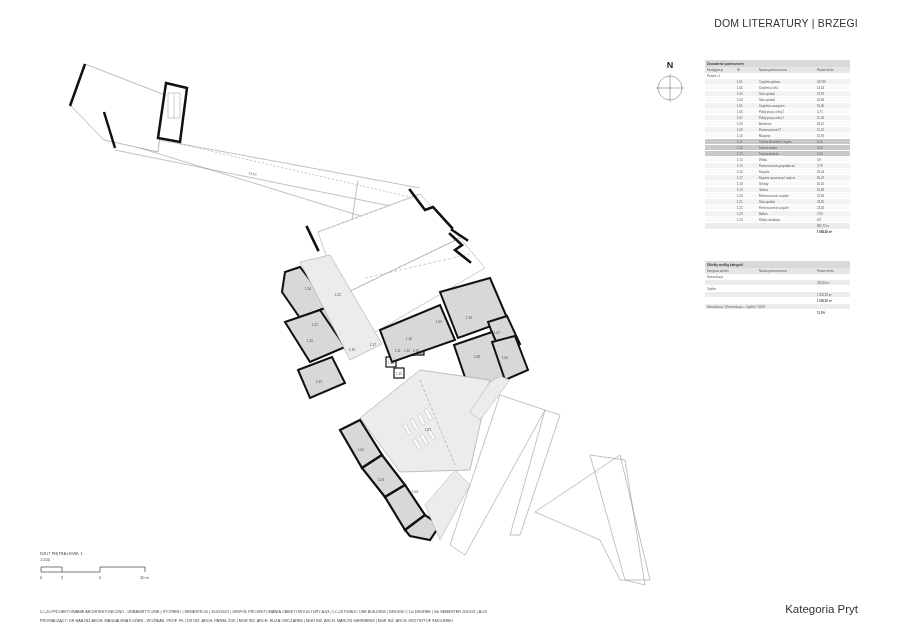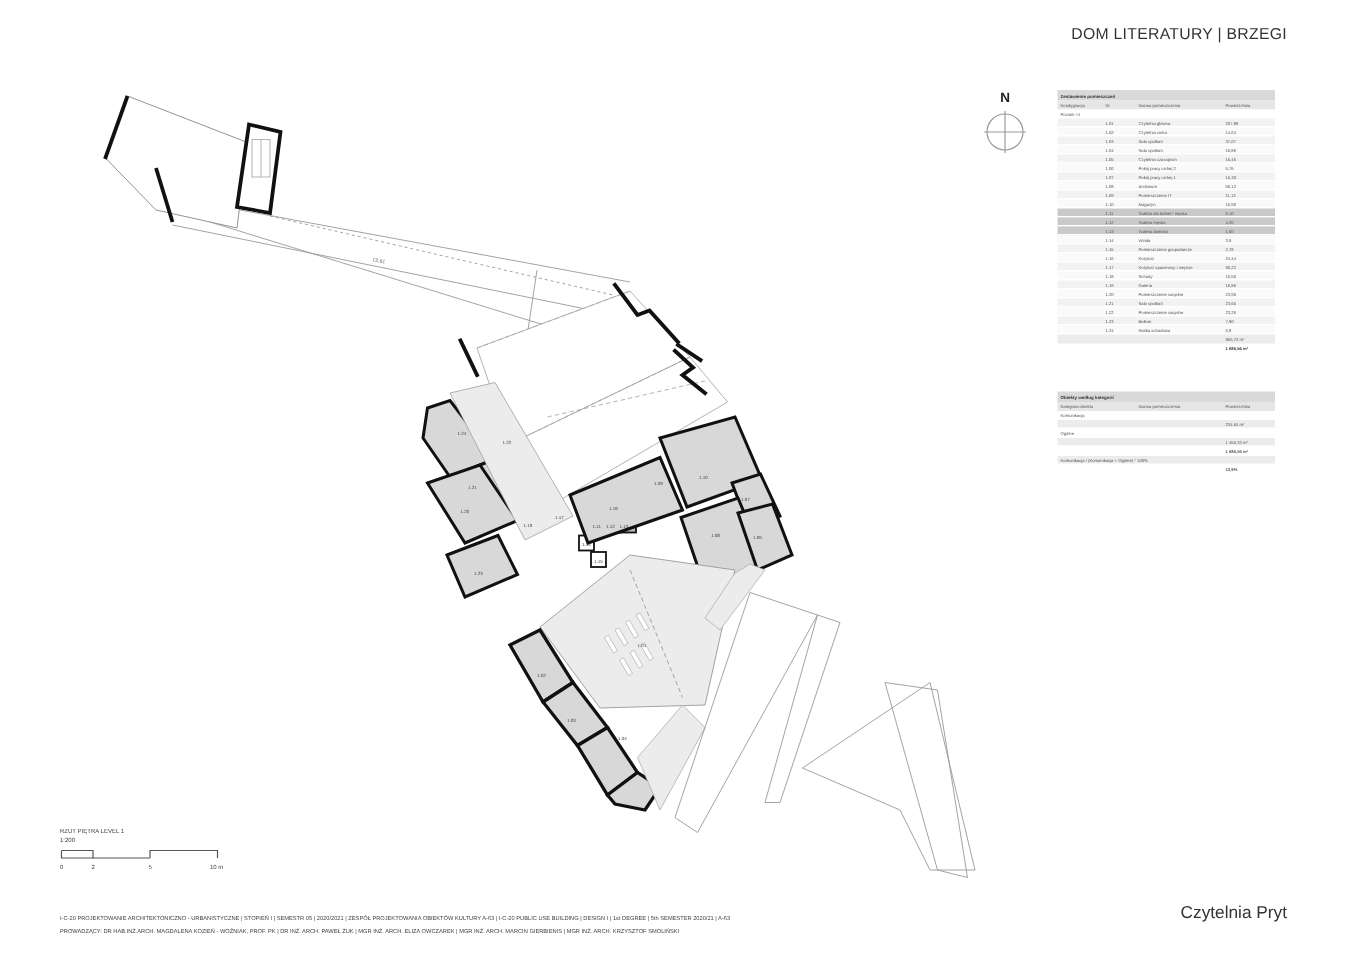--- a/index.html
+++ b/index.html
@@ -394,13 +394,13 @@
     <span style="left:59px">5</span>
     <span style="left:100px">10 m</span>
   </div>
 </div>
 
 <div class="footer">
   <div>I-C-20 PROJEKTOWANIE ARCHITEKTONICZNO - URBANISTYCZNE | STOPIEŃ I | SEMESTR 05 | 2020/2021 | ZESPÓŁ PROJEKTOWANIA OBIEKTÓW KULTURY A-63 | I-C-20 PUBLIC USE BUILDING | DESIGN I | 1st DEGREE | 5th SEMESTER 2020/21 | A-63</div>
   <div>PROWADZĄCY: DR HAB.INŻ.ARCH. MAGDALENA KOZIEŃ - WOŹNIAK, PROF. PK | DR INŻ. ARCH. PAWEŁ ŻUK | MGR INŻ. ARCH. ELIZA OWCZAREK | MGR INŻ. ARCH. MARCIN GIERBIENIS | MGR INŻ. ARCH. KRZYSZTOF SMOLIŃSKI</div>
 </div>
 
-<div class="author">Czytelnia Pryt</div>
+<div class="author">Kategoria Pryt</div>
 
 </body></html>

